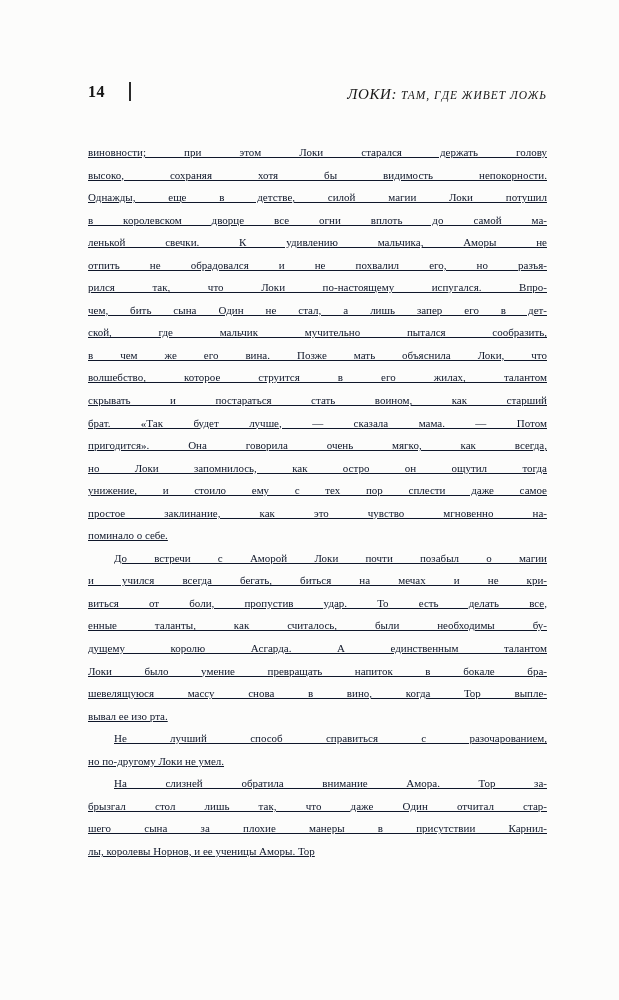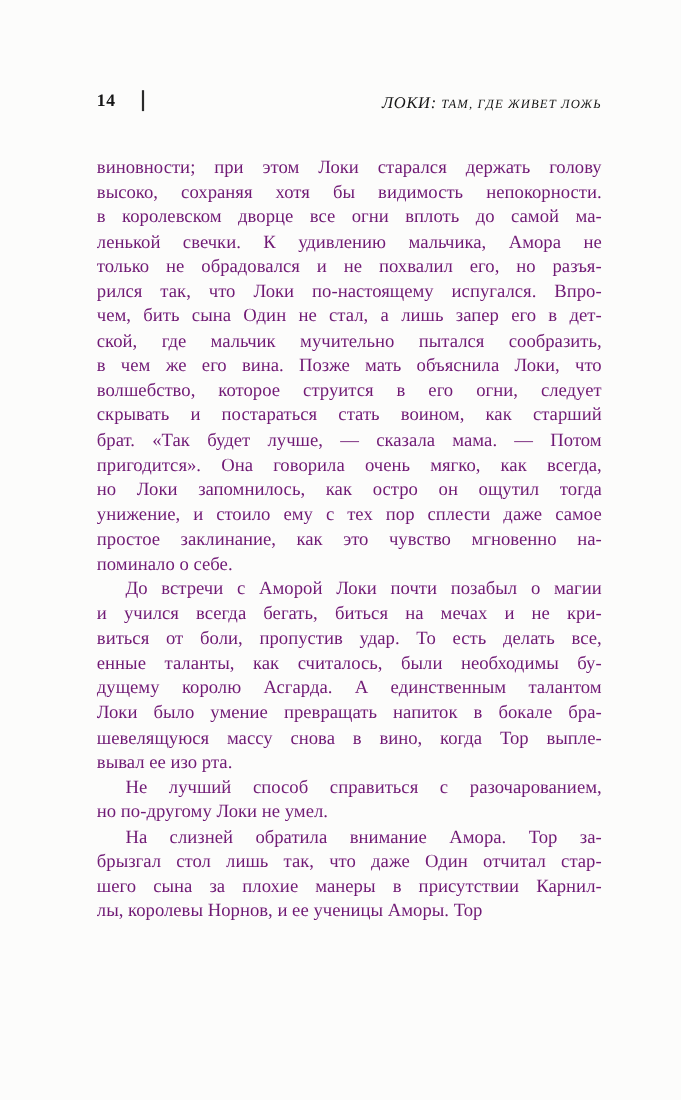--- a/index.html
+++ b/index.html
@@ -58,23 +58,24 @@
   .rt-sub {
     font-size: 11.5px;
     letter-spacing: 1px;
   }
   
   .body-text {
     position: absolute;
     top: 141px;
     left: 88px;
     width: 459px;
-    font-size: 17px;
+    font-size: 11px;
     line-height: 22.55px;
-    color: #701a75;
+    color: #0f172a;
+    text-decoration: underline;
   }
   .paragraph { margin: 0; }
   .line {
     text-align: justify;
     text-align-last: justify;
     height: 22.55px;
     overflow: hidden;
   }
   .line-last {
     text-align-last: left;
@@ -96,28 +97,29 @@
     <div class="running-title">
       <span class="rt-main">ЛОКИ:</span>
       <span class="rt-sub">ТАМ, ГДЕ ЖИВЕТ ЛОЖЬ</span>
     </div>
   </div>
 
   <div class="body-text">
       <div class="paragraph">
         <div class="line">виновности; при этом Локи старался держать голову</div>
         <div class="line">высоко, сохраняя хотя бы видимость непокорности.</div>
+        <div class="line">Однажды, еще в детстве, силой магии Локи потушил</div>
         <div class="line">в королевском дворце все огни вплоть до самой ма-</div>
-        <div class="line">ленькой свечки. К удивлению мальчика, Амора не</div>
-        <div class="line">только не обрадовался и не похвалил его, но разъя-</div>
+        <div class="line">ленькой свечки. К удивлению мальчика, Аморы не</div>
+        <div class="line">отпить не обрадовался и не похвалил его, но разъя-</div>
         <div class="line">рился так, что Локи по-настоящему испугался. Впро-</div>
         <div class="line">чем, бить сына Один не стал, а лишь запер его в дет-</div>
         <div class="line">ской, где мальчик мучительно пытался сообразить,</div>
         <div class="line">в чем же его вина. Позже мать объяснила Локи, что</div>
-        <div class="line">волшебство, которое струится в его огни, следует</div>
+        <div class="line">волшебство, которое струится в его жилах, талантом</div>
         <div class="line">скрывать и постараться стать воином, как старший</div>
         <div class="line">брат. «Так будет лучше, — сказала мама. — Потом</div>
         <div class="line">пригодится». Она говорила очень мягко, как всегда,</div>
         <div class="line">но Локи запомнилось, как остро он ощутил тогда</div>
         <div class="line">унижение, и стоило ему с тех пор сплести даже самое</div>
         <div class="line">простое заклинание, как это чувство мгновенно на-</div>
         <div class="line line-last">поминало о себе.</div>
       </div>
       <div class="paragraph">
         <div class="line line-indent">До встречи с Аморой Локи почти позабыл о магии</div>

